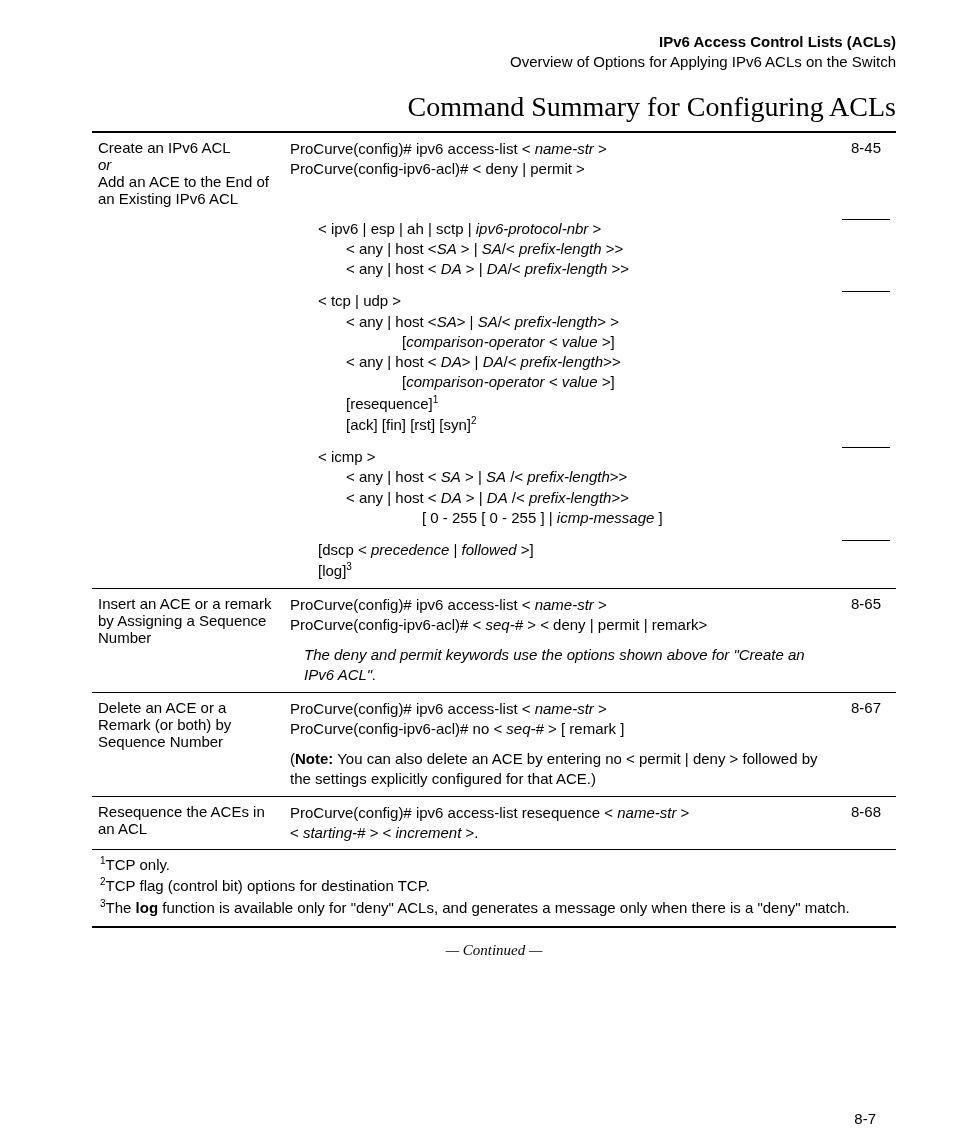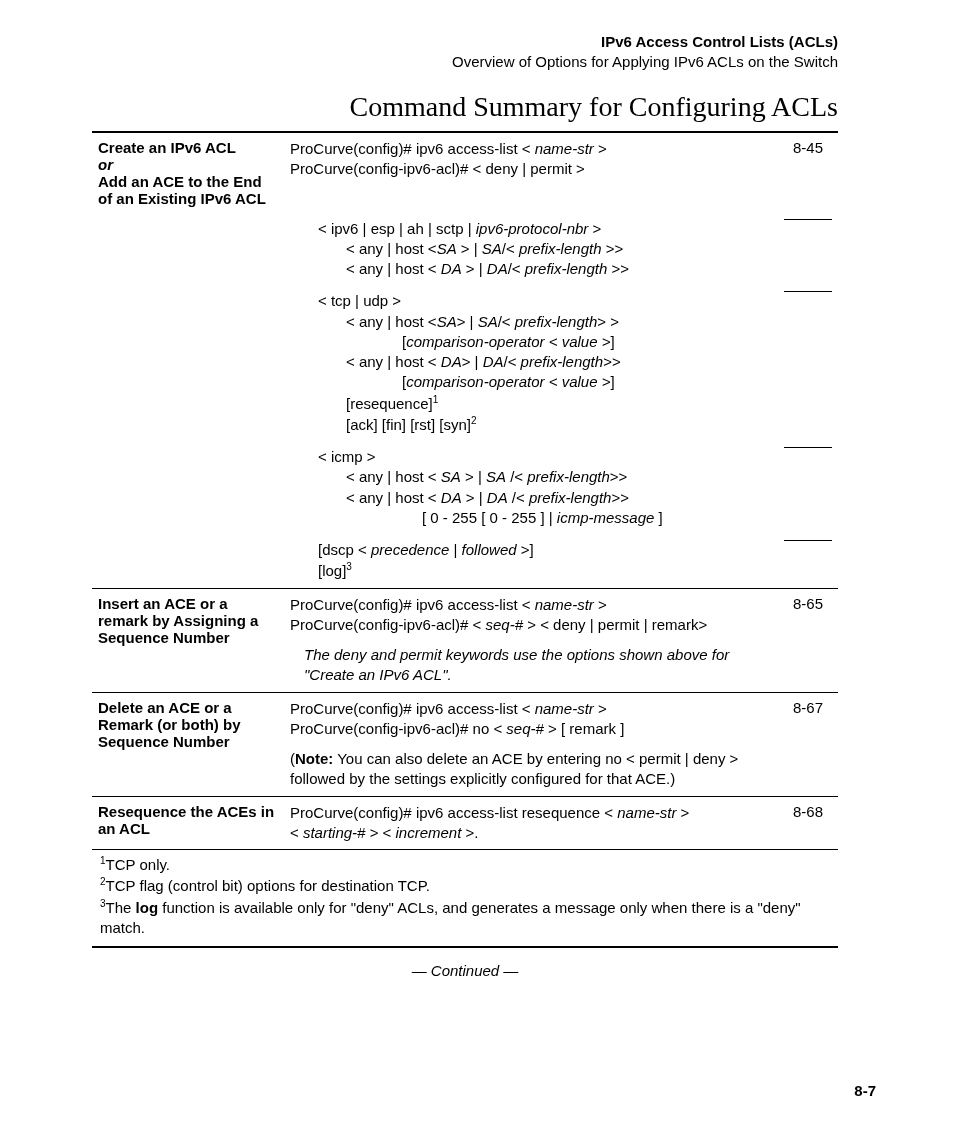--- a/index.html
+++ b/index.html
@@ -1,34 +1,34 @@
 <!DOCTYPE html>
 <html><head>
 <meta charset="utf-8">
 <style>
   html,body{margin:0;padding:0;background:#fff;color:#000;}
   body{width:954px;height:1145px;font-family:Arial,Helvetica,sans-serif;font-size:15px;position:relative;}
-  .page{padding:32px 116px 0 92px;}
+  .page{padding:32px 58px 0 92px;}
   .hdr{text-align:right;line-height:1.35;margin-bottom:18px;}
   .hdr-title{font-weight:bold;}
   .section-title{font-family:"Times New Roman",serif;font-size:28px;text-align:right;margin:8px 0 8px;}
   .rule-thick{border-top:2px solid #000;height:0;}
   .rule-thin{border-top:1px solid #000;height:0;}
   table.cmd{width:100%;border-collapse:collapse;}
   table.cmd td{vertical-align:top;padding:6px 6px;}
-  td.c1{width:180px;font-weight:bold;}
+  td.c1{width:180px;font-weight:normal;}
   td.c3{width:48px;text-align:center;white-space:nowrap;}
   .it{font-style:italic;}
   .indent1{padding-left:28px;display:block;}
   .indent2{padding-left:56px;display:block;}
   .sup{font-size:10px;vertical-align:super;}
   .c3 .mini{border-top:1px solid #000;margin-bottom:4px;height:0;}
   .note-block{padding:4px 8px 8px 8px;line-height:1.35;}
-  .continued{font-family:Liberation Sans, sans-serif;font-style:italic;text-align:center;margin-top:14px;}
-  .pgnum{position:absolute;right:78px;bottom:46px;font-size:15px;font-weight:bold;}
+  .continued{font-family:Liberation Serif, serif;font-style:italic;text-align:center;margin-top:14px;}
+  .pgnum{position:absolute;right:78px;bottom:18px;font-size:15px;}
   .row-sep td{border-top:1px solid #000;}
   .bold{font-weight:bold;text-align:center;}
   .mid-line{line-height:1.35;}
 </style>
 </head>
 <body>
 
 <div class="page">
   <div class="hdr">
     <div class="hdr-title">IPv6 Access Control Lists (ACLs)</div>

